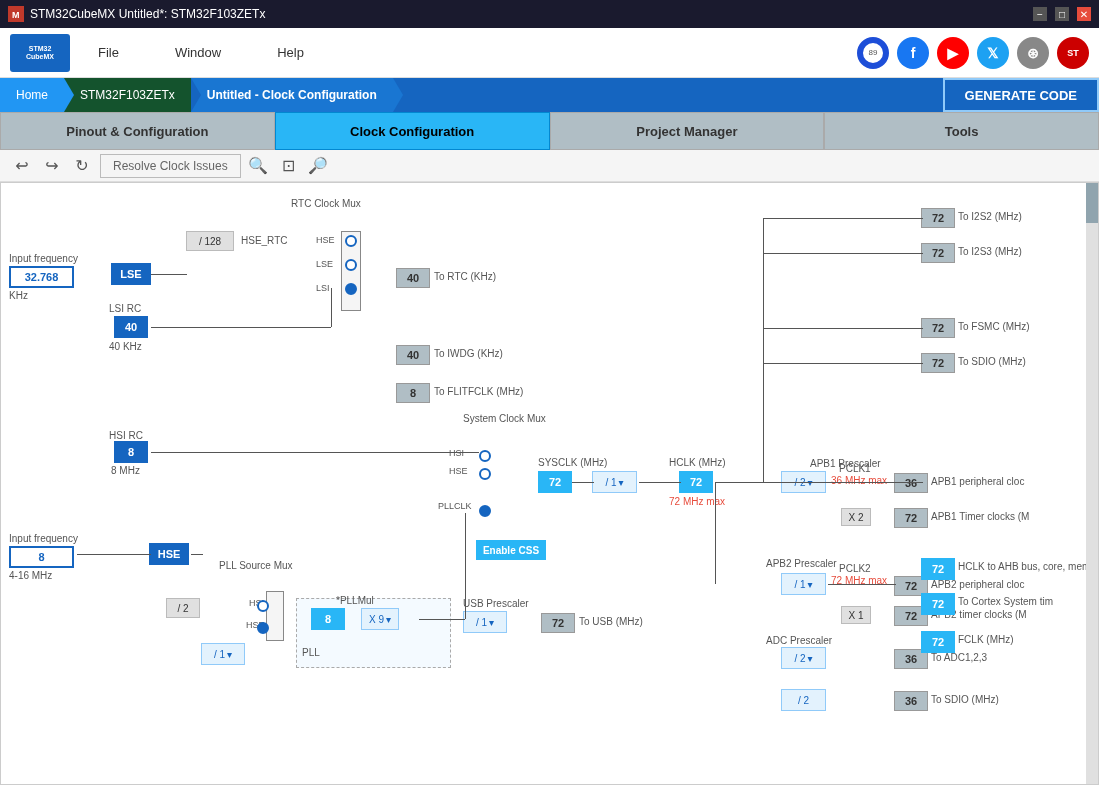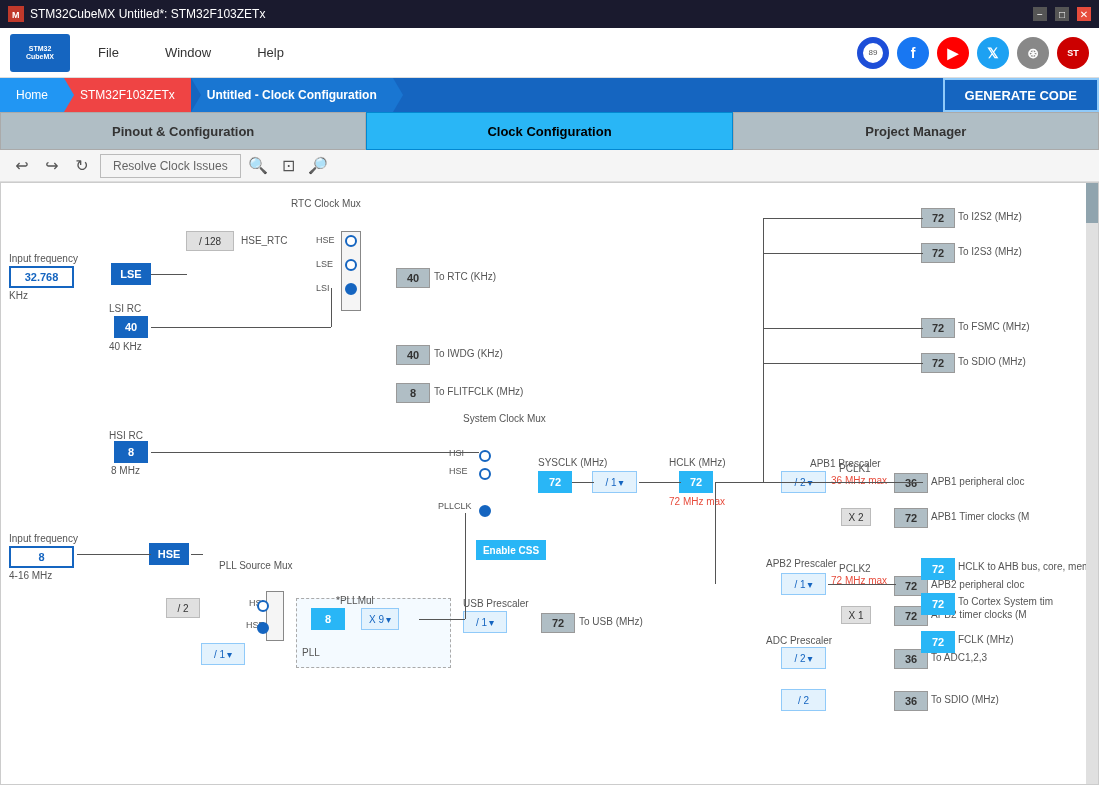--- a/index.html
+++ b/index.html
@@ -21,21 +21,21 @@
     
     .menu-bar {
       background: white;
       height: 50px;
       display: flex;
       align-items: center;
       padding: 0 10px;
       border-bottom: 1px solid #ddd;
     }
     .logo { width: 60px; height: 38px; background: #1565c0; display: flex; align-items: center; justify-content: center; color: white; font-size: 8px; font-weight: bold; margin-right: 20px; border-radius: 3px; }
-    .menu-items { display: flex; gap: 30px; flex: 1; }
+    .menu-items { display: flex; gap: 40px; flex: 1; }
     .menu-item { font-size: 13px; color: #333; cursor: pointer; padding: 4px 8px; }
     .social-icons { display: flex; gap: 8px; align-items: center; }
     .social-icon { width: 32px; height: 32px; border-radius: 50%; display: flex; align-items: center; justify-content: center; font-size: 14px; font-weight: bold; cursor: pointer; }
     .social-fb { background: #1877f2; color: white; }
     .social-yt { background: #ff0000; color: white; }
     .social-tw { background: #1da1f2; color: white; }
     .social-net { background: #888; color: white; }
     .social-st { background: #cc0000; color: white; font-size: 10px; }
     .badge-icon { width: 32px; height: 32px; border: 6px solid #1d4ed8; border-radius: 50%; display: flex; align-items: center; justify-content: center; font-size: 9px; color: #555; }
 
@@ -311,38 +311,41 @@
     <div class="social-icon social-tw">𝕏</div>
     <div class="social-icon social-net">⊛</div>
     <div class="social-icon social-st" style="background:#cc0000;font-size:9px;font-weight:bold;">ST</div>
   </div>
 </div>
 
 <div class="nav-bar">
   <div class="nav-item nav-home">
     <span>Home</span>
   </div>
-  <div class="nav-item" style="background:#ef4444;">
+  <div class="nav-item" style="background:#14532d;">
     <span>STM32F103ZETx</span>
   </div>
   <div class="nav-item active">
     <span>Untitled - Clock Configuration</span>
   </div>
   <button class="generate-btn">GENERATE CODE</button>
 </div>
 
 <div class="tab-bar">
   <div class="tab inactive">
     <span>Pinout &amp; Configuration</span>
   </div>
   <div class="tab active">
     <span>Clock Configuration</span>
   </div>
   <div class="tab inactive">
     <span>Project Manager</span>
+  </div>
+  <div class="tab inactive">
+    <span>Tools</span>
   </div>
 </div>
 
 <div class="toolbar">
   <button class="toolbar-btn" title="Undo">↩</button>
   <button class="toolbar-btn" title="Redo">↪</button>
   <button class="toolbar-btn" title="Refresh">↻</button>
   <button class="resolve-btn">Resolve Clock Issues</button>
   <button class="toolbar-btn">🔍</button>
   <button class="toolbar-btn">⊡</button>

